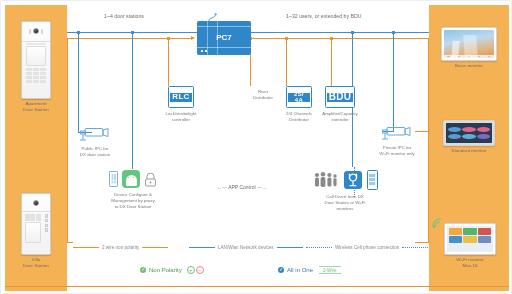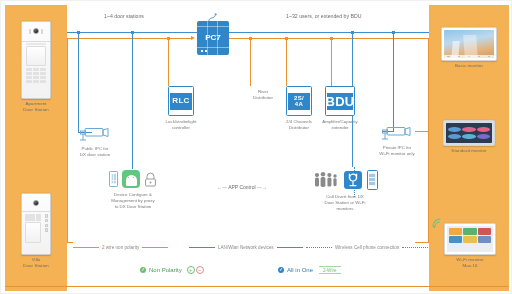--- a/index.html
+++ b/index.html
@@ -122,21 +122,21 @@
     border-left:4px solid #e8932f;
   }
   .w-dot-v{
     position:absolute;
     border-left:1px dotted #3e8fcb;
   }
 
   
   .ct-box{ position:absolute; text-align:center; }
   .box-icon{
-    width:26px;height:30px;margin:0 auto;
+    width:26px;height:22px;margin:0 auto;
     background:#ffffff;
     border:1.1px solid #2f86c9;
     border-radius:1.5px;
     position:relative;
     display:flex;align-items:center;justify-content:center;
   }
   .box-fill{
     position:absolute;left:1px;right:1px;top:5.5px;bottom:5.5px;
     background:#2f86c9;
     display:flex;align-items:center;justify-content:center;
@@ -146,21 +146,21 @@
     color:#ffffff;font-weight:bold;font-size:8px;letter-spacing:.3px;
     line-height:1;
   }
   .box-txt-2{ font-size:6px; line-height:1.05; }
   .box-caption{
     font-size:4.4px;color:#7a7a7a;line-height:1.4;margin-top:2.5px;
   }
 
   
   #pc7{
-    position:absolute; left:196px; top:20px; width:32px; height:34px;
+    position:absolute; left:196px; top:20px; width:54px; height:34px;
     background:#2f86c9; border-radius:2px;
   }
   #pc7 .pc-label{
     position:absolute;left:0;right:0;top:12px;text-align:center;
     color:#fff;font-weight:bold;font-size:8px;
   }
   #pc7 .pc-line{position:absolute;left:0;width:100%;height:.6px;background:rgba(255,255,255,.45);}
   #pc7 .pc-vline{position:absolute;top:0;height:100%;width:.6px;background:rgba(255,255,255,.4);}
   #pc7 .pc-led{position:absolute;width:1.6px;height:1.6px;background:#fff;border-radius:.3px;}
   .pc-plug{
@@ -467,21 +467,21 @@
     </div>
     <div class="box-caption">
       <div>2/4 Channels</div>
       <div>Distributor</div>
     </div>
   </div>
 
   <div class="ct-box" style="left:310px;top:85px;width:58px;">
     <div class="box-icon" style="width:30px;">
       <div class="box-fill">
-        <span class="box-txt" style="font-size:13px;">BDU</span>
+        <span class="box-txt" style="font-size:10px;">BDU</span>
       </div>
     </div>
     <div class="box-caption">
       <div>Amplifier/Capacity</div>
       <div>extender</div>
     </div>
   </div>
 
   <div class="icon-group" style="left:66px;top:126px;width:56px;">
     <svg width="34" height="16" viewBox="0 0 34 16" style="display:block;margin:0 auto;">

